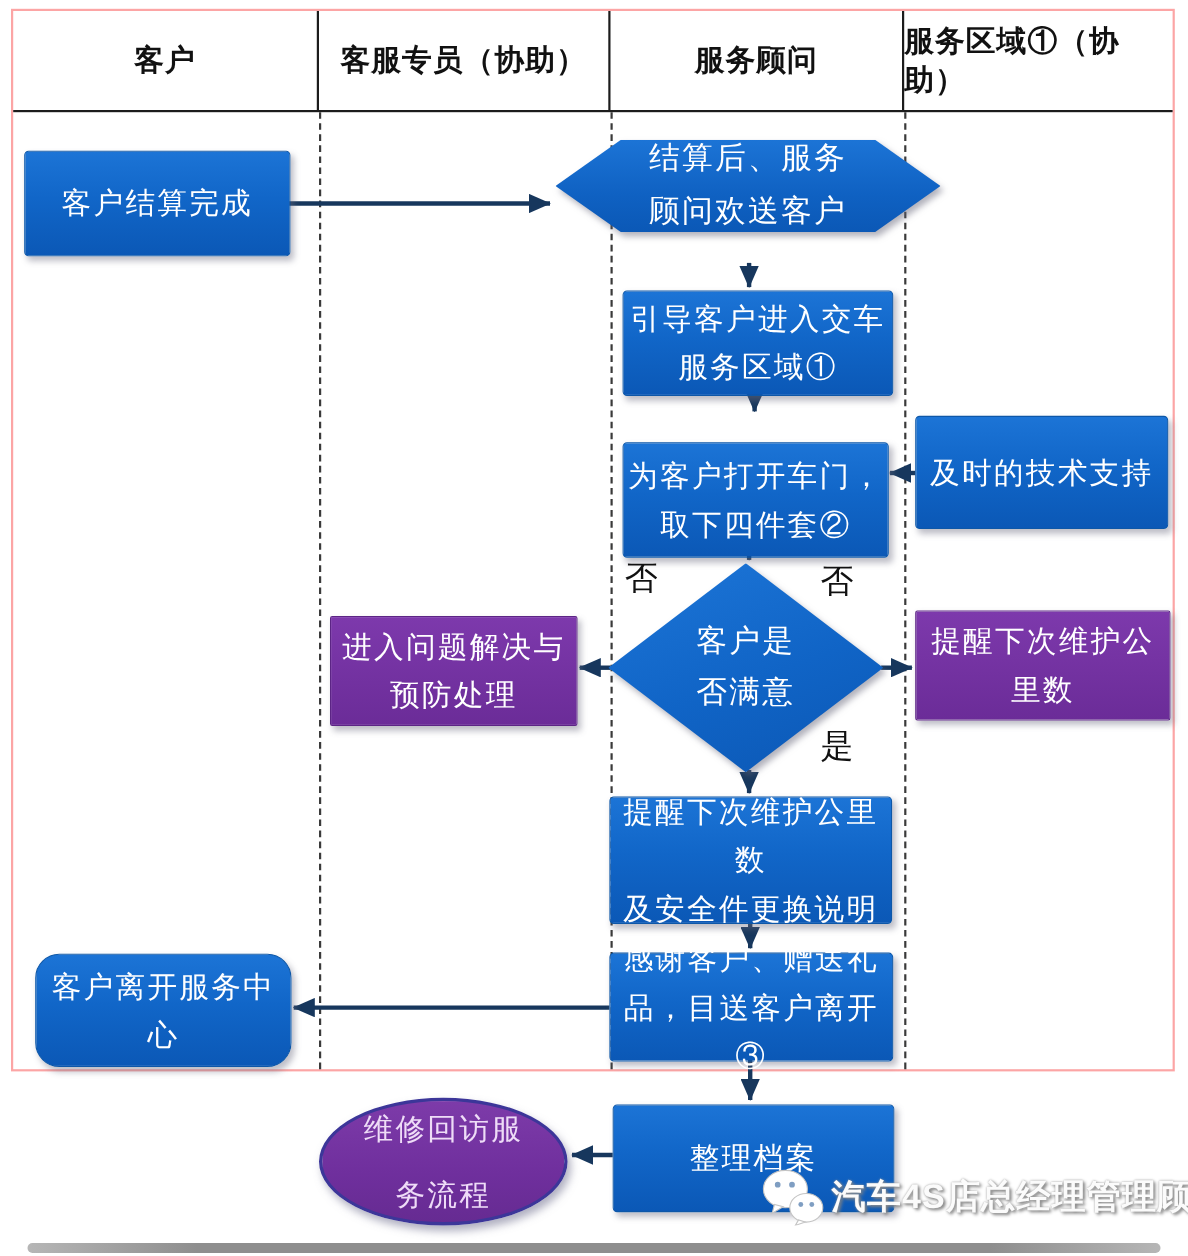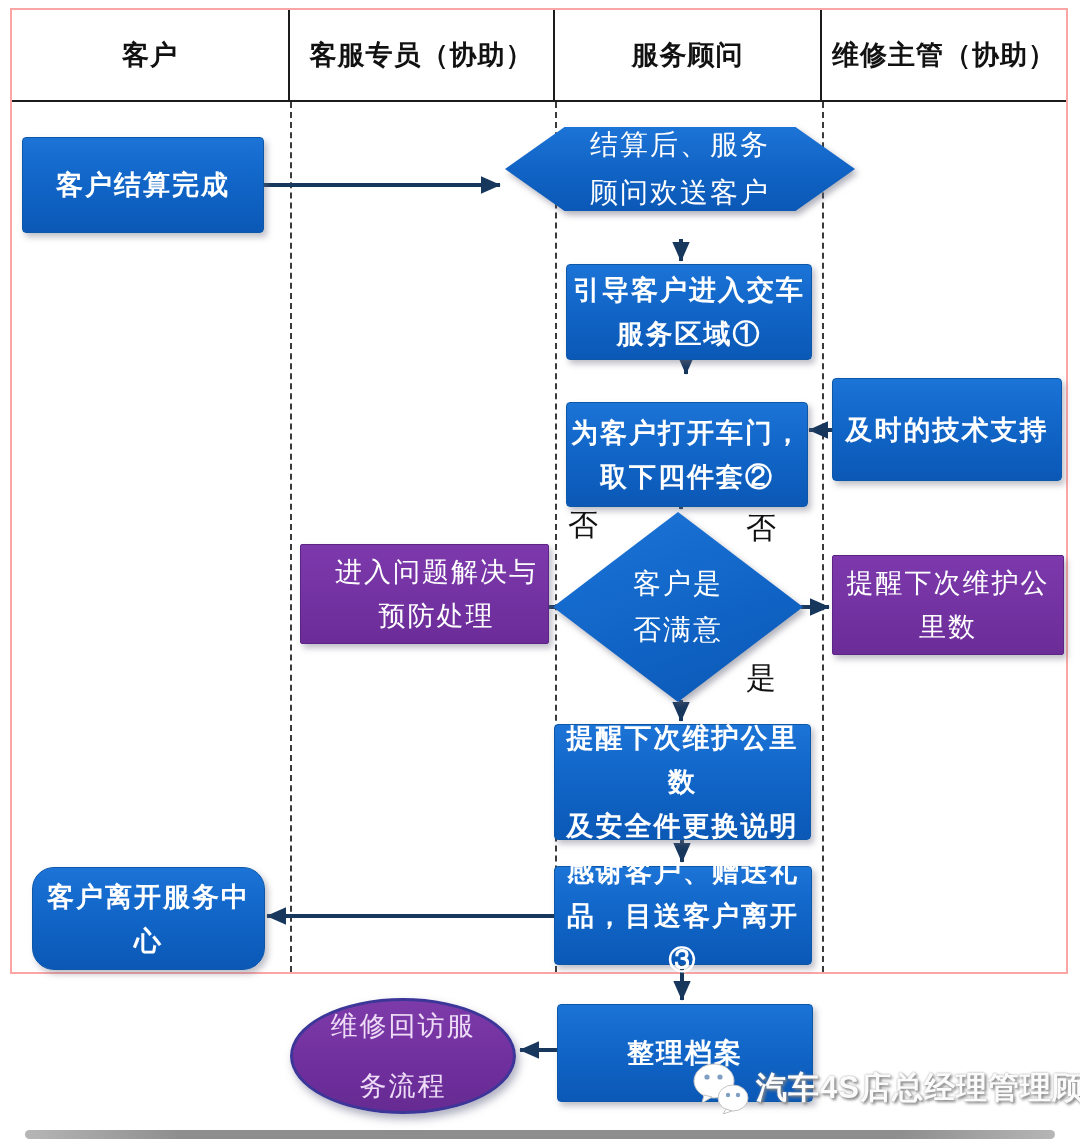--- a/index.html
+++ b/index.html
@@ -31,21 +31,20 @@
 
   
   .node{
     position:absolute;display:flex;flex-direction:column;align-items:center;justify-content:center;
     color:#ffffff;font-size:27px;letter-spacing:2px;text-align:center;line-height:44px;
   }
   .blue{
     background:linear-gradient(180deg,#1c74d6 0%,#1166c8 45%,#0b58b6 100%);
     border-radius:4px;border:1px solid #0d57a8;
     box-shadow:3px 4px 6px rgba(110,110,130,.45);
-    font-weight:bold;
   }
   .purple{
     background:linear-gradient(180deg,#7d39ac 0%,#6b2c98 100%);
     border-radius:2px;border:1px solid #5c2585;
     box-shadow:3px 4px 6px rgba(110,110,130,.45);
   }
   .hexwrap,.diamondwrap{position:absolute;filter:drop-shadow(3px 4px 3px rgba(100,100,120,.5));}
   .hex{
     width:100%;height:100%;display:flex;flex-direction:column;align-items:center;justify-content:center;
     background:linear-gradient(180deg,#1c74d6 0%,#0f61c2 60%,#0b58b6 100%);
@@ -90,21 +89,21 @@
 </head>
 <body>
 
 <div class="canvas">
 
   <div class="frame">
     <div class="header-row">
       <div class="header-cell hc1">客户</div>
       <div class="header-cell hc2">客服专员（协助）</div>
       <div class="header-cell hc3">服务顾问</div>
-      <div class="header-cell hc4">维修主管（协助）</div>
+      <div class="header-cell hc4">服务区域①（协助）</div>
     </div>
     <div class="lane-divider ld1"></div>
     <div class="lane-divider ld2"></div>
     <div class="lane-divider ld3"></div>
   </div>
 
   <svg class="arrows" viewBox="0 0 1080 1142" xmlns="http://www.w3.org/2000/svg">
     <defs>
       <marker id="ah" markerWidth="5" markerHeight="4.4" refX="4.8" refY="2.2" orient="auto" markerUnits="strokeWidth">
         <path d="M0,0 L5,2.2 L0,4.4 Z" fill="#17375d"></path>
@@ -155,21 +154,21 @@
     <div class="diamond">
       <span>客户是</span>
       <span>否满意</span>
     </div>
   </div>
 
   <div class="branch-label" style="left:568px;top:505px;">否</div>
   <div class="branch-label" style="left:746px;top:508px;">否</div>
   <div class="branch-label" style="left:746px;top:658px;">是</div>
 
-  <div class="node purple" style="left:300px;top:544px;width:223px;height:98px;padding-left:24px;">
+  <div class="node purple" style="left:300px;top:560px;width:223px;height:98px;">
     <span>进入问题解决与</span>
     <span>预防处理</span>
   </div>
 
   <div class="node purple" style="left:832px;top:555px;width:230px;height:98px;">
     <span>提醒下次维护公里数</span>
   </div>
 
   <div class="node blue" style="left:554px;top:724px;width:255px;height:114px;">
     <span>提醒下次维护公里数</span>

